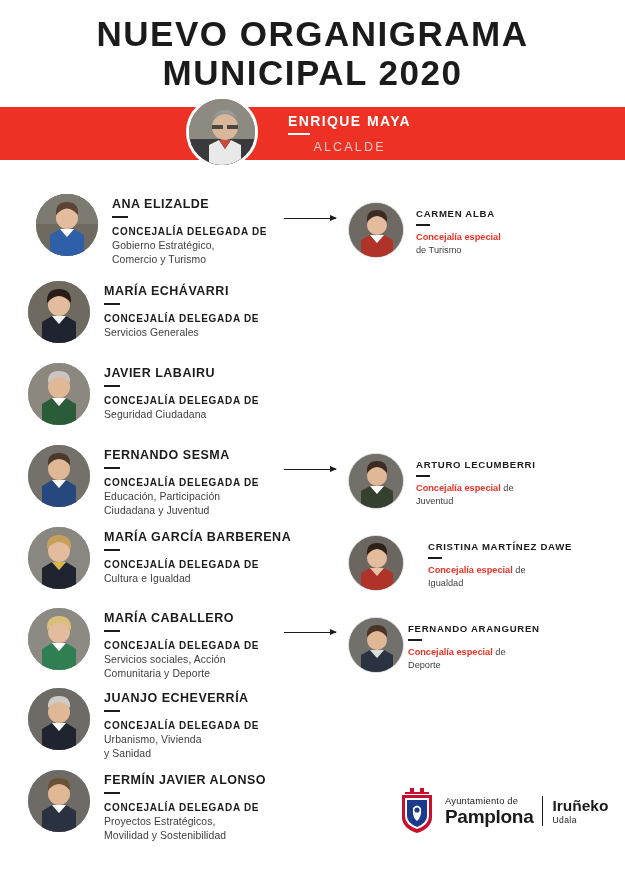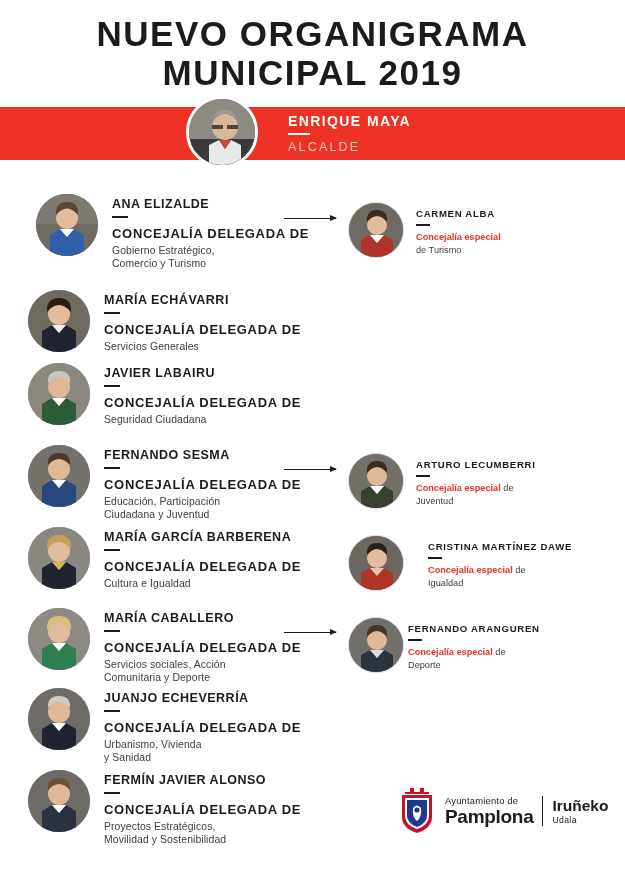--- a/index.html
+++ b/index.html
@@ -54,21 +54,21 @@
   }
   .mayor-name {
     font-size: 14px; font-weight: bold; letter-spacing: 1.4px;
     color: #ffffff;
   }
   .mayor-rule {
     width: 22px; height: 2px; background: #ffffff;
     margin: 4px 0 5px 0;
   }
   .mayor-role {
-    font-size: 12.5px; letter-spacing: 2.2px; color: #f7c9c5;
+    font-size: 12.5px; letter-spacing: 2.2px; color: #f7c9c5; text-align: center;
   }
 
   
   .rows { position: absolute; top: 180px; left: 0; width: 625px; }
   .person {
     position: absolute;
     display: flex;
     align-items: flex-start;
   }
   .avatar {
@@ -84,21 +84,21 @@
     border: 1px solid #e2e2e2;
   }
 
   .ptext { margin-left: 14px; padding-top: 3px; }
   .pname {
     font-size: 12.5px; font-weight: bold; color: #1b1b1b;
     letter-spacing: 0.5px; white-space: nowrap;
   }
   .prule { width: 16px; height: 2px; background: #1b1b1b; margin: 5px 0 6px 0; }
   .prole-strong {
-    font-size: 13px; font-weight: bold; color: #1b1b1b;
+    font-size: 10px; font-weight: bold; color: #1b1b1b;
     letter-spacing: 0.7px; line-height: 1.5;
   }
   .prole {
     font-size: 10.4px; color: #3d3d3d; line-height: 1.32;
     letter-spacing: 0.1px;
   }
 
   
   .sec-name {
     font-size: 9.6px; font-weight: bold; color: #1b1b1b;
@@ -141,21 +141,21 @@
   .logo-r1 { font-size: 15.5px; font-weight: bold; color: #1b1b1b; }
   .logo-r2 { font-size: 8.6px; color: #1b1b1b; letter-spacing: .4px; }
 </style>
 </head>
 <body>
 
 <div id="page">
 
   <div class="title-block">
     <div class="title-line l1">NUEVO ORGANIGRAMA</div>
-    <div class="title-line l2">MUNICIPAL 2019</div>
+    <div class="title-line l2">MUNICIPAL 2020</div>
   </div>
 
   <div class="red-band"></div>
 
   <div class="mayor-photo">
     <svg viewBox="0 0 72 72" width="72" height="72">
       <rect width="72" height="72" fill="#8d8a82"></rect>
       <rect y="40" width="72" height="32" fill="#3a3a3d"></rect>
       <circle cx="36" cy="28" r="13" fill="#d9b79a"></circle>
       <path d="M23 20 q13 -11 26 0 q-4 -9 -13 -9 q-9 0 -13 9z" fill="#9a9a9a"></path>
@@ -208,21 +208,21 @@
       <div class="ptext" style="margin-left:12px; padding-top:6px;">
         <div class="sec-name">CARMEN ALBA</div>
         <div class="sec-rule"></div>
         <div class="sec-role">
           <b>Concejalía especial</b><span></span><br>
           <span>de Turismo</span>
         </div>
       </div>
     </div>
 
-    <div class="person" style="left:28px; top:101px;margin-top:9px;">
+    <div class="person" style="left:28px; top:101px;">
       <div class="avatar">
         <svg viewBox="0 0 62 62" width="62" height="62">
           <rect width="62" height="62" fill="#6f6a5f"></rect>
           <circle cx="31" cy="24" r="11" fill="#e3bc9d"></circle>
           <path d="M19 22 q12 -14 24 0 q1 -14 -12 -14 q-13 0 -12 14z" fill="#2a1d16"></path>
           <path d="M24 35 l7 8 l7 -8 l10 6 v21 h-34 v-21z" fill="#1f2430"></path>
           <path d="M31 43 l-7 -8 h14z" fill="#f0f0f0"></path>
         </svg>
       </div>
       <div class="ptext">

